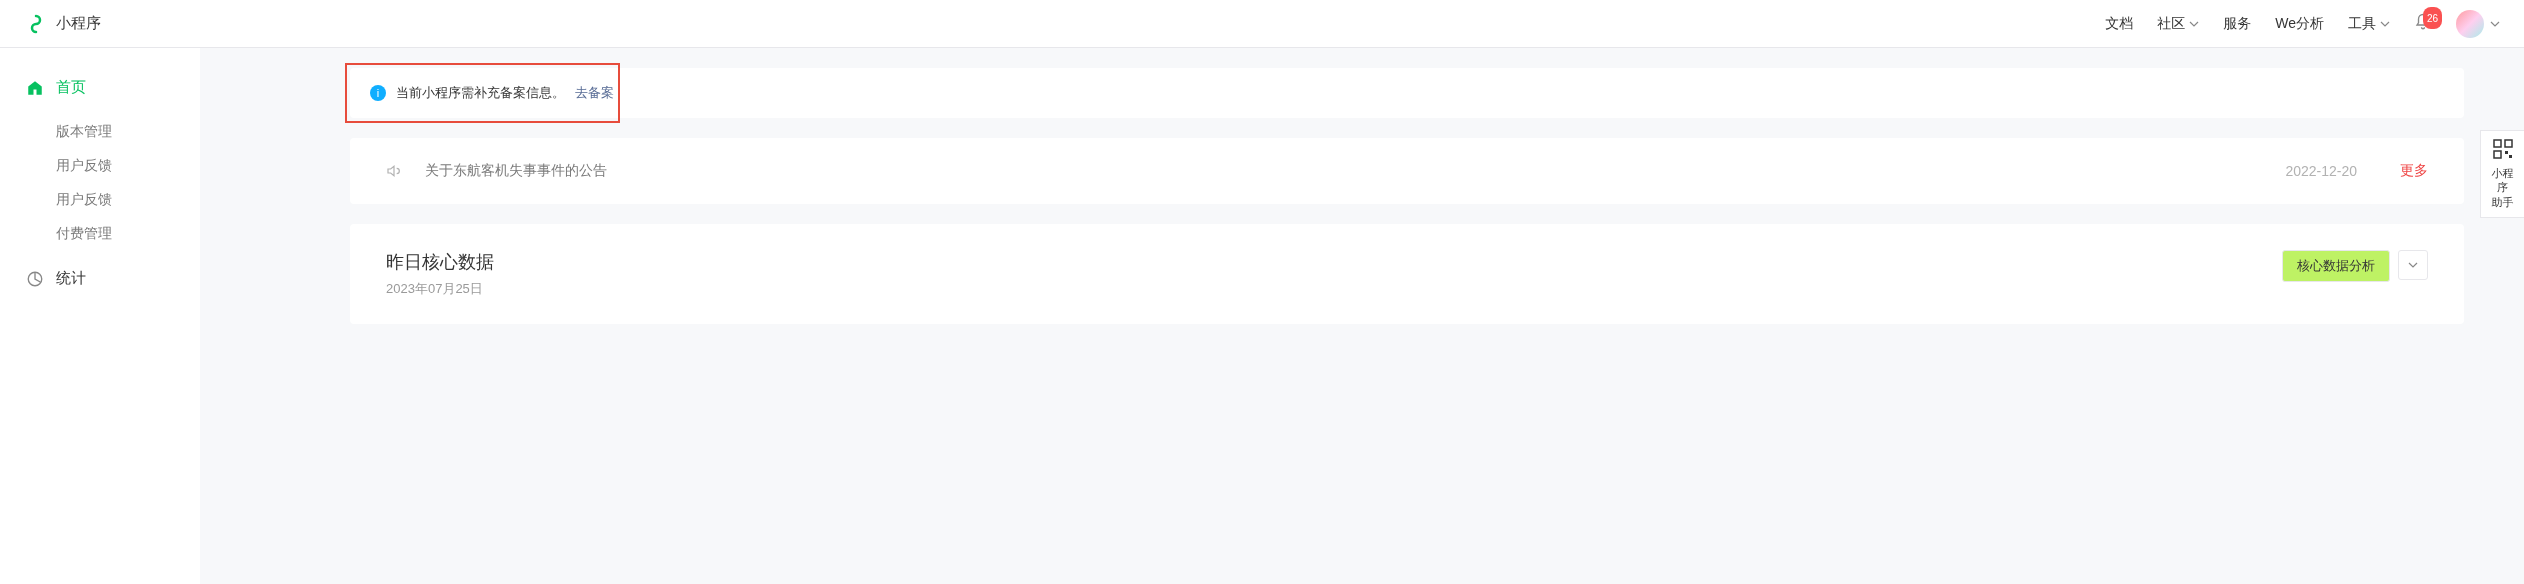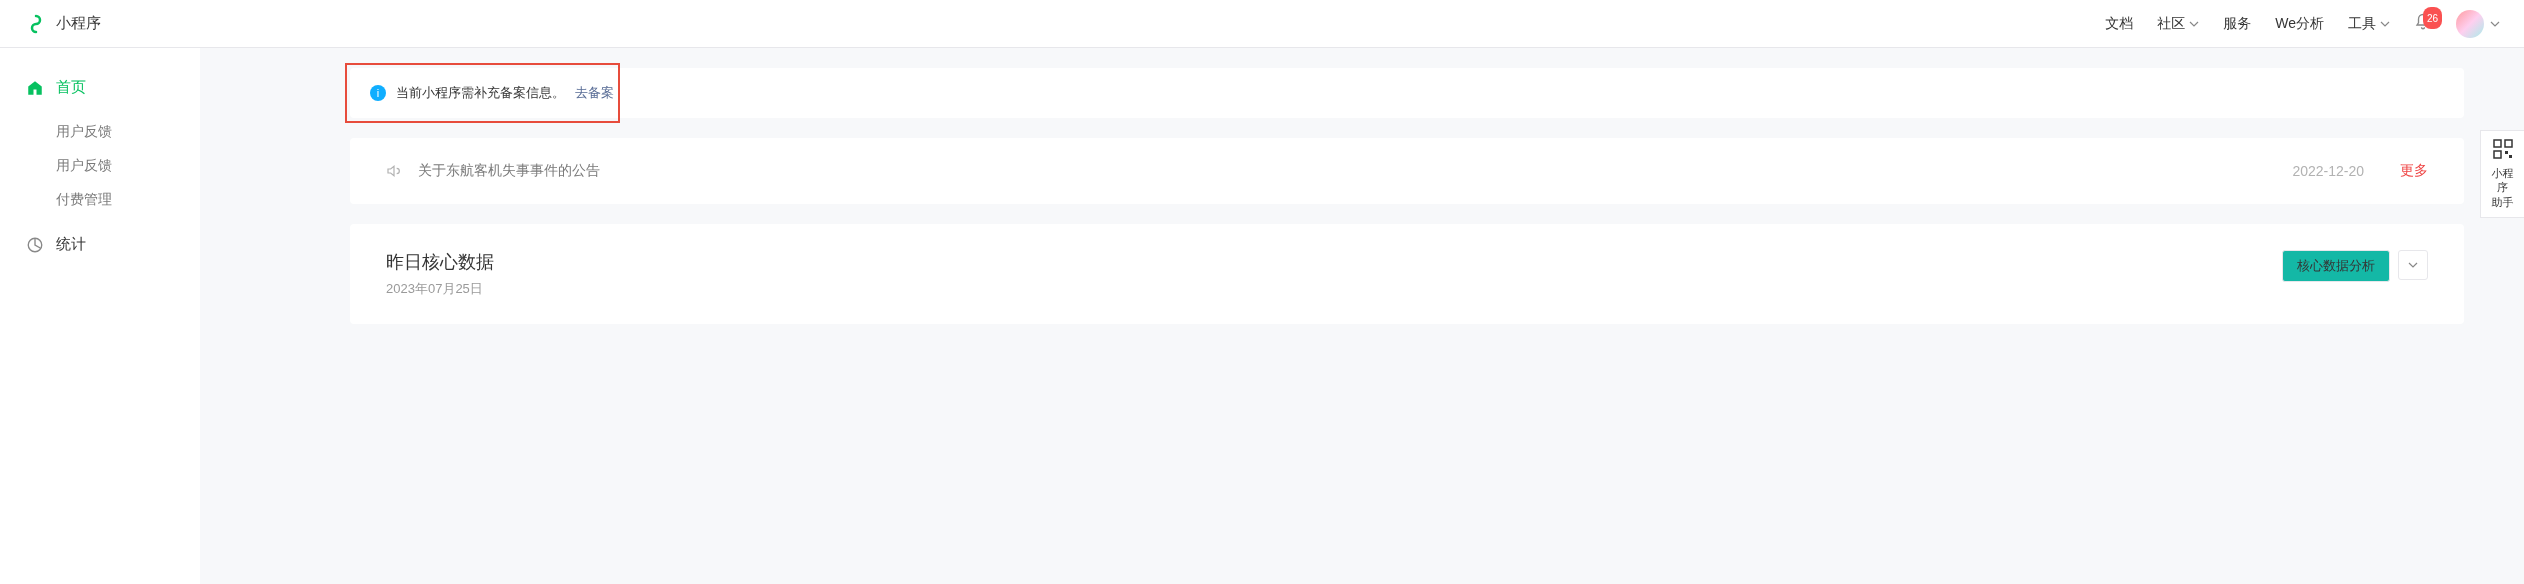--- a/index.html
+++ b/index.html
@@ -26,32 +26,32 @@
 .side-sub { padding: 8px 26px 8px 56px; font-size: 14px; color: #7a7a7a; cursor: pointer; }
 .side-group { margin-bottom: 8px; }
 
 .main { flex: 1; padding: 20px 60px 20px 150px; overflow-y: auto; }
 .alert-card { background: #fff; border-radius: 4px; padding: 16px 20px; display: flex; align-items: center; gap: 10px; margin-bottom: 20px; position: relative; }
 .alert-highlight { position: absolute; top: -5px; left: -5px; width: 275px; height: 60px; border: 2px solid #e74c3c; pointer-events: none; }
 .info-icon { width: 16px; height: 16px; background: #10aeff; border-radius: 50%; color: #fff; display: flex; align-items: center; justify-content: center; font-size: 11px; flex-shrink: 0; }
 .alert-text { color: #353535; font-size: 13px; }
 .alert-link { color: #576b95; cursor: pointer; font-size: 13px; }
 
-.announce-card { background: #fff; border-radius: 4px; padding: 24px 36px; display: flex; align-items: center; gap: 16px; margin-bottom: 20px; }
+.announce-card { background: #fff; border-radius: 4px; padding: 24px 36px; display: flex; align-items: center; gap: 23px; margin-bottom: 20px; }
 .speaker-icon { width: 16px; height: 16px; color: #b2b2b2; flex-shrink: 0; }
 .announce-text { color: #7a7a7a; font-size: 14px; }
 .announce-date { margin-left: auto; color: #b2b2b2; font-size: 14px; }
 .announce-more { margin-left: 20px; color: #ef4444; cursor: pointer; font-size: 14px; }
 
 .data-card { background: #fff; border-radius: 4px; padding: 26px 36px; }
 .data-head { display: flex; align-items: flex-start; }
 .data-title { font-size: 18px; color: #353535; margin-bottom: 6px; }
 .data-date { font-size: 13px; color: #9a9a9a; }
 .data-actions { margin-left: auto; display: flex; gap: 8px; }
-.btn-outline { border: 1px solid #e7e7eb; background: #14b8a6; color: #353535; padding: 6px 14px; border-radius: 3px; cursor: pointer; font-size: 13px; }
+.btn-outline { border: 1px solid #e7e7eb; background: #bef264; color: #353535; padding: 6px 14px; border-radius: 3px; cursor: pointer; font-size: 13px; }
 .btn-icon { border: 1px solid #e7e7eb; background: #fff; width: 30px; height: 30px; border-radius: 3px; cursor: pointer; display: flex; align-items: center; justify-content: center; }
 
 .float-helper { position: fixed; right: 0; top: 130px; background: #fff; border: 1px solid #e7e7eb; border-right: none; padding: 8px 6px; text-align: center; cursor: pointer; width: 44px; }
 .qr-icon { width: 20px; height: 20px; margin: 0 auto 4px; }
 .helper-text { font-size: 11px; color: #353535; line-height: 1.3; }
 </style>
 </head>
 <body>
 
 <div class="header">
@@ -102,20 +102,21 @@
   <div class="sidebar">
     <div class="side-group">
       <div class="side-item active">
         <svg class="side-icon" viewBox="0 0 24 24" fill="#07c160">
             <path d="M3 10 L12 3 L21 10 V21 H14 V14 H10 V21 H3 Z"></path>
           </svg>
         <span>首页</span>
       </div>
     </div>
     <div class="side-group">
+      <div class="side-sub">版本管理</div>
       <div class="side-sub">用户反馈</div>
       <div class="side-sub">用户反馈</div>
       <div class="side-sub">付费管理</div>
     </div>
     <div class="side-group">
       <div class="side-item">
         <svg class="side-icon" viewBox="0 0 24 24" fill="none" stroke="#888" stroke-width="1.8">
             <circle cx="12" cy="12" r="9"></circle>
             <path d="M12 3 V12 L19 16"></path>
           </svg>

